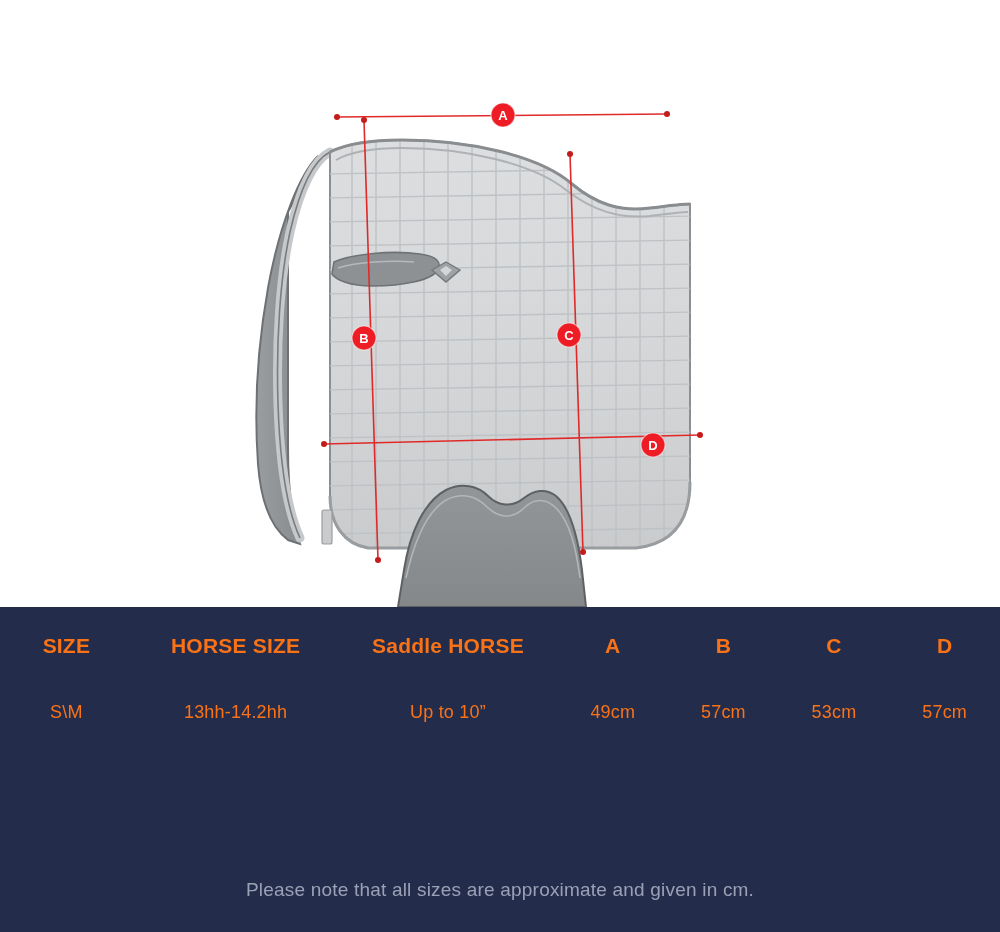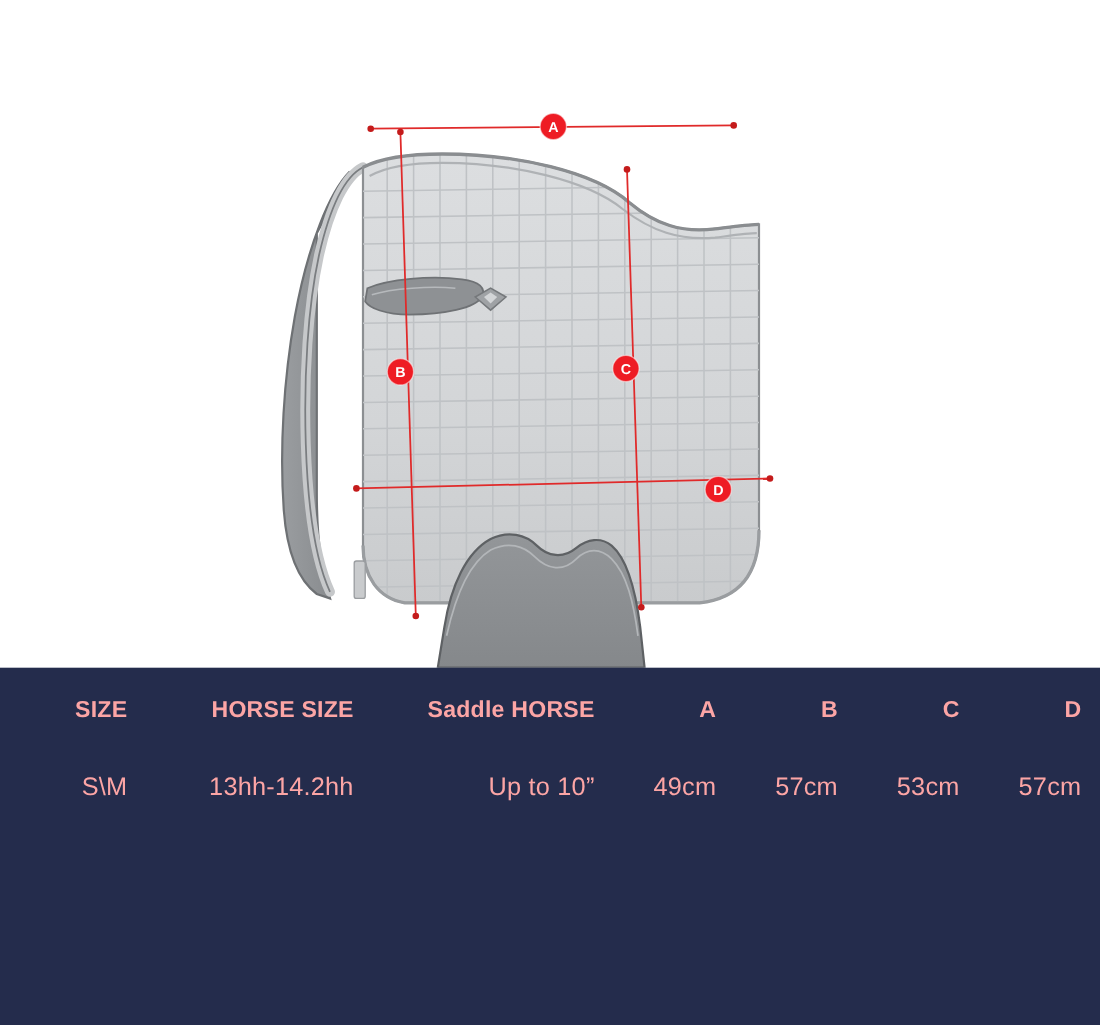--- a/index.html
+++ b/index.html
@@ -41,36 +41,36 @@
     position:absolute; left:0; top:0; width:1000px;
     border-collapse:collapse;
     table-layout:fixed;
   }
   .spec-table col.c-size    { width:120px; }
   .spec-table col.c-horse   { width:186px; }
   .spec-table col.c-saddle  { width:198px; }
   .spec-table col.c-meas    { width:100px; }
 
   .spec-table th, .spec-table td {
-    color:#fca5a5;
-    text-align:right;
+    color:#f97316;
+    text-align:center;
     vertical-align:middle;
     padding:17px;
   }
   .spec-table thead th { height:78px; }
   .spec-table tbody td { height:52px; }
 
   .hdr {
     font-size:21px;
     font-weight:bold;
     letter-spacing:0.2px;
     white-space:nowrap;
   }
   .cell {
-    font-size:23px;
+    font-size:18px;
     font-weight:400;
     letter-spacing:0.2px;
     white-space:nowrap;
   }
   .pad-left-size { padding-left:10px; }
 
   .note {
     position:absolute; left:0; top:272px; width:1000px;
     text-align:center;
     font-size:19px;
@@ -296,15 +296,16 @@
           <td class="cell">13hh-14.2hh</td>
           <td class="cell">Up to 10”</td>
           <td class="cell">49cm</td>
           <td class="cell">57cm</td>
           <td class="cell">53cm</td>
           <td class="cell">57cm</td>
         </tr>
       </tbody>
     </table>
 
+    <div class="note">Please note that all sizes are approximate and given in cm.</div>
   </div>
 
 </div>
 
 </body></html>

